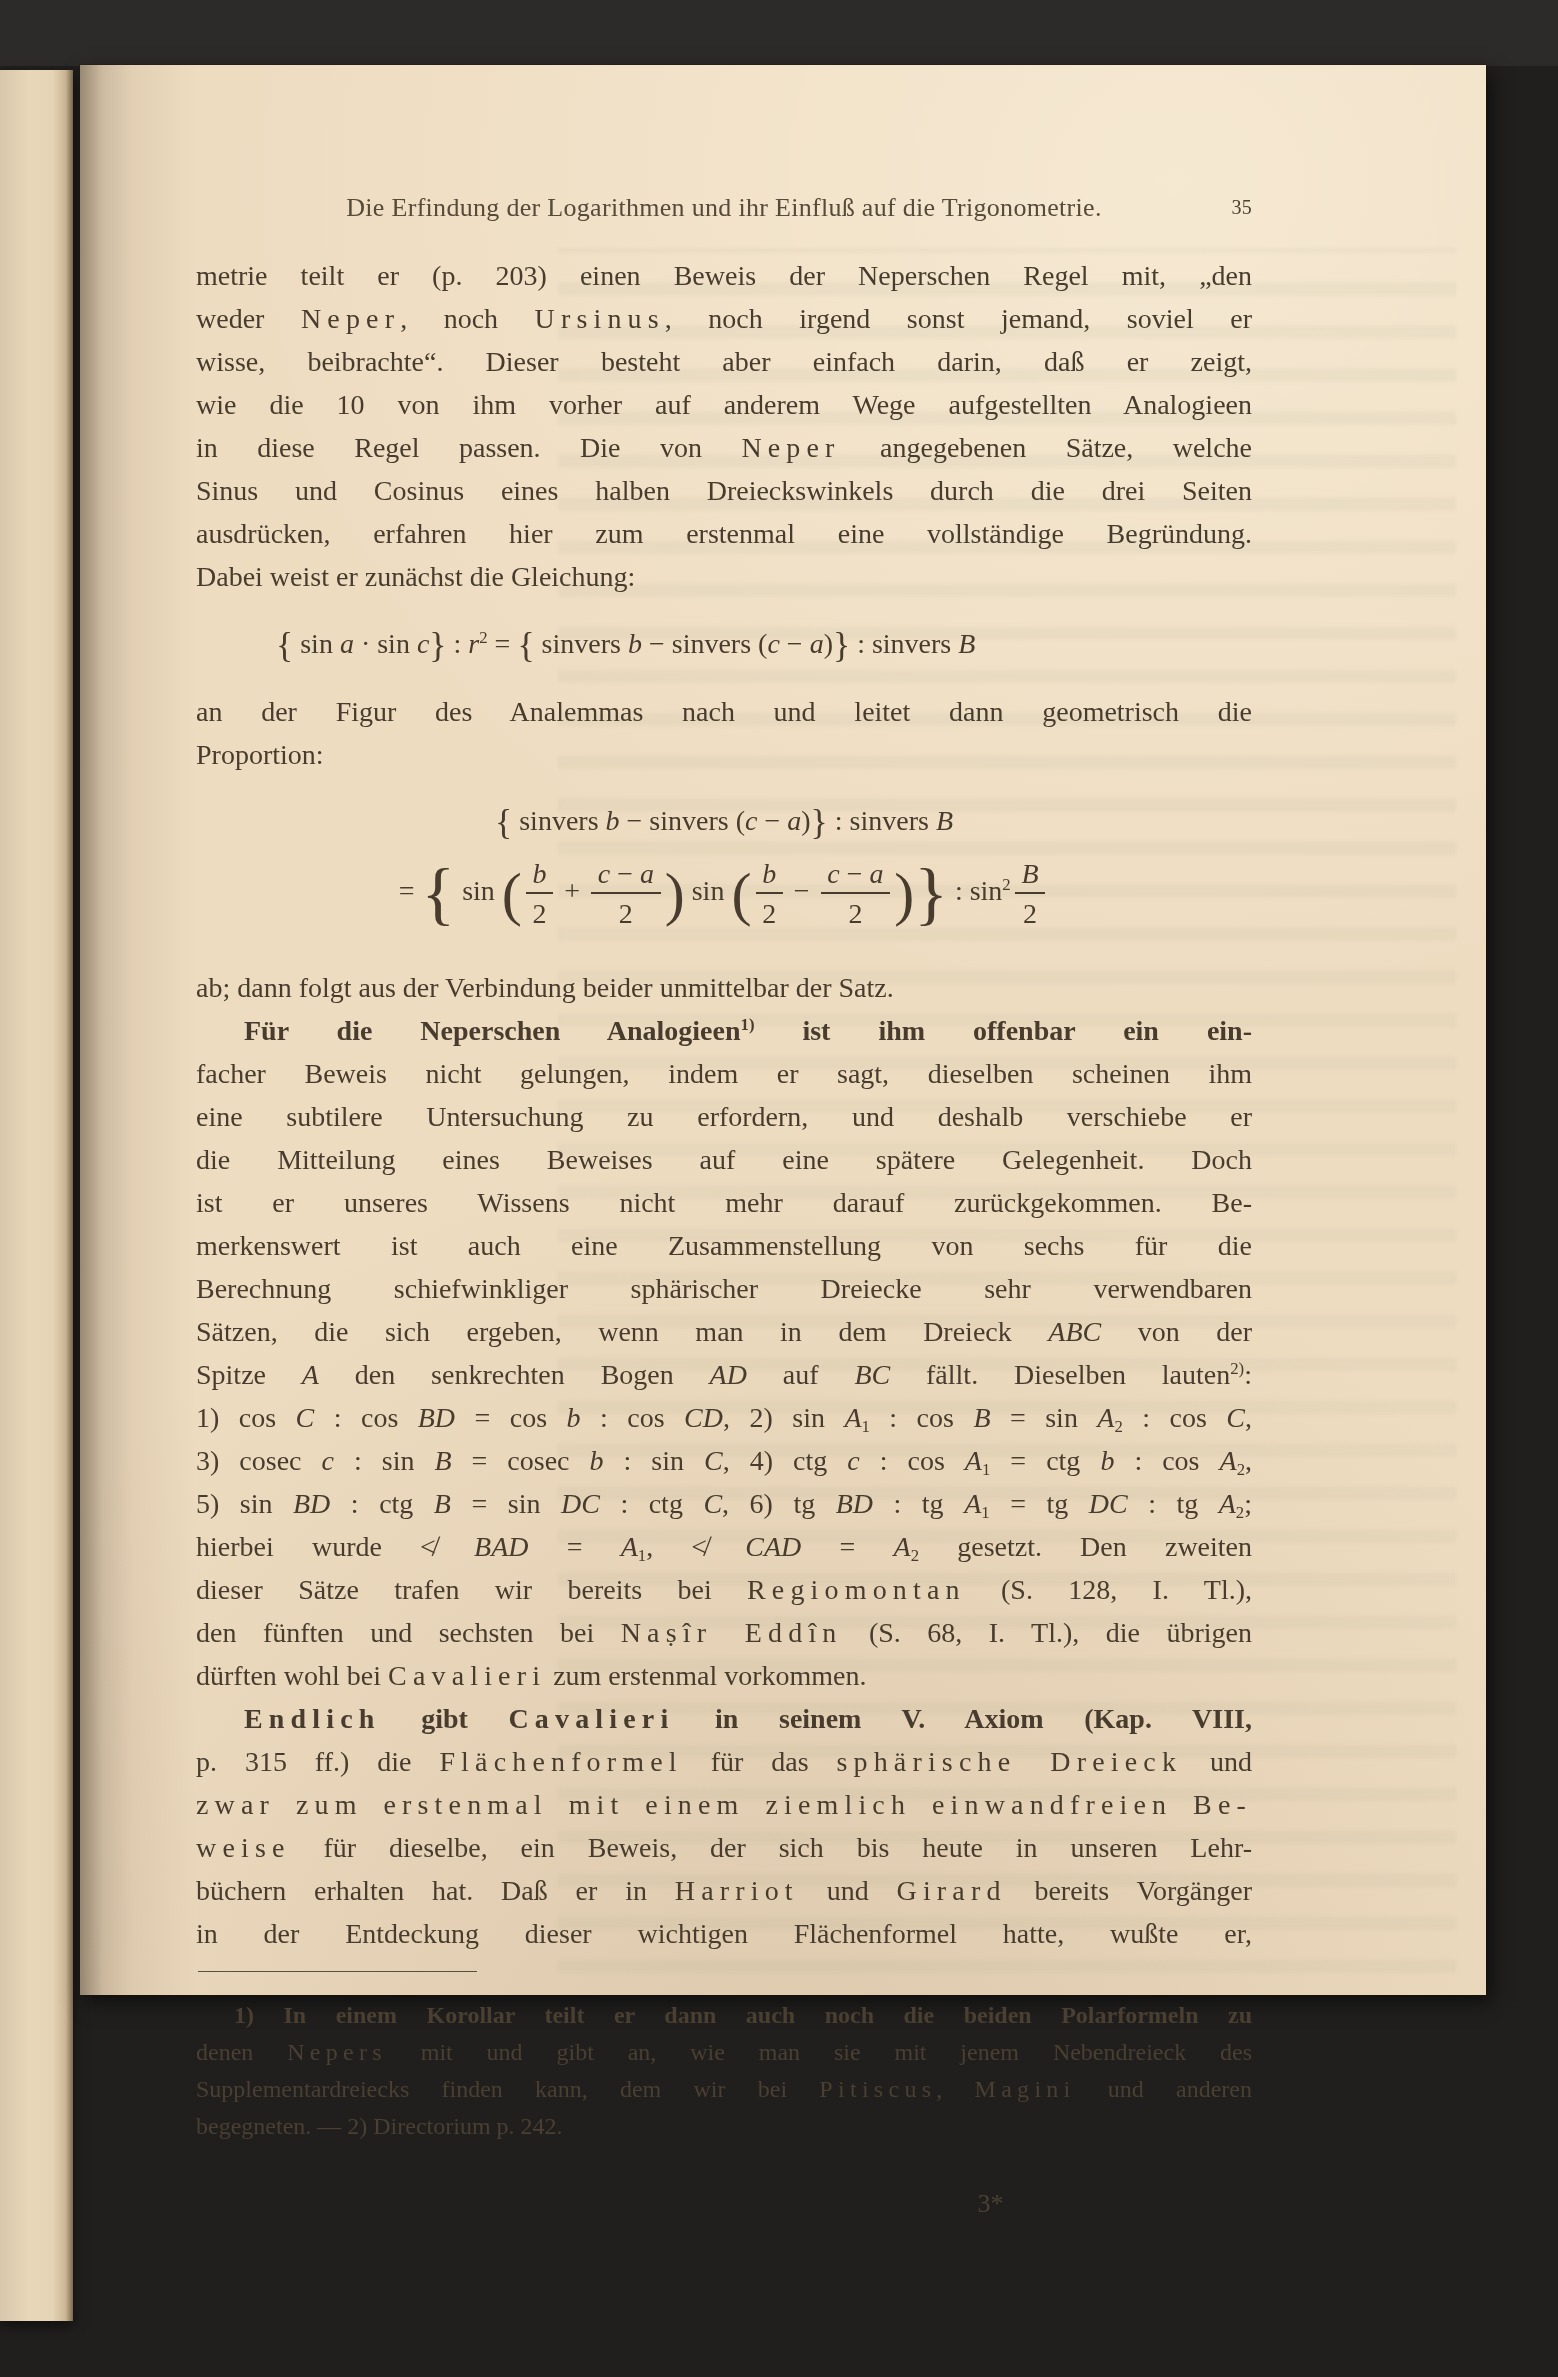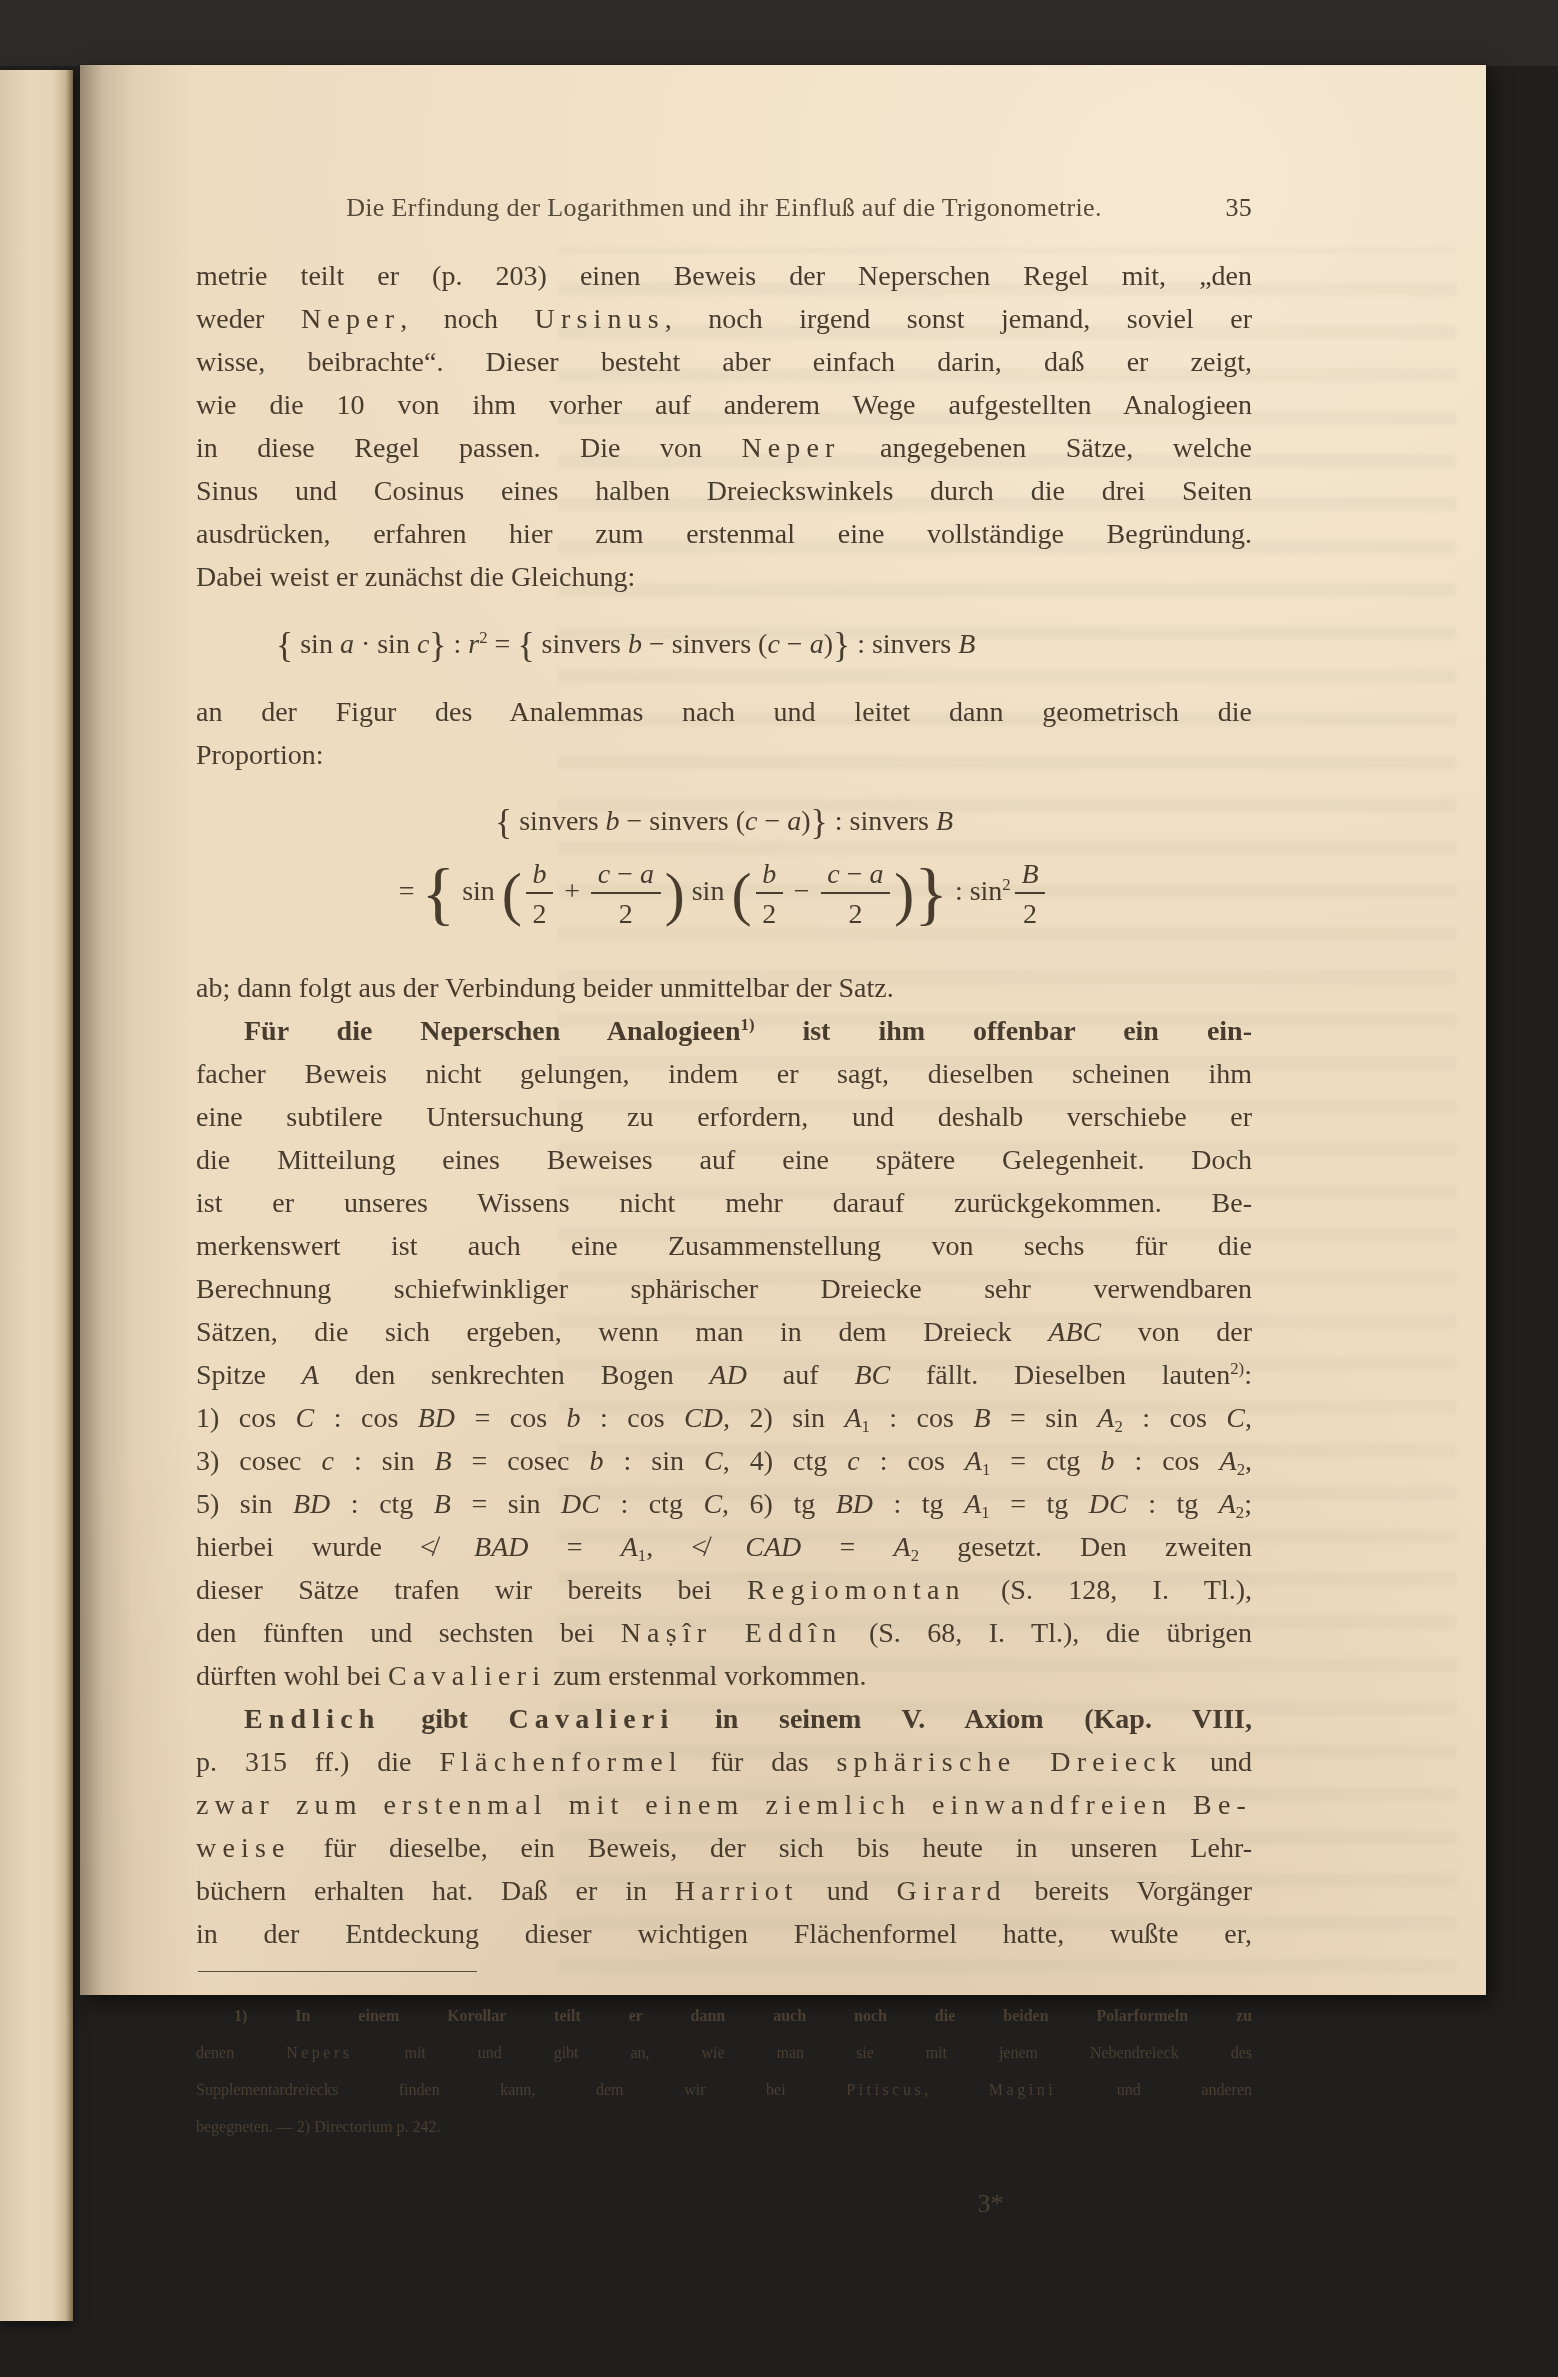--- a/index.html
+++ b/index.html
@@ -27,42 +27,42 @@
   .ghost{
     position:absolute;left:34%;top:183px;right:30px;height:1743px;
     background:repeating-linear-gradient(0deg, transparent 0 16.6px, rgba(118,126,94,.06) 20px 30px, transparent 33px 43px);
     filter:blur(1.7px);pointer-events:none;
   }
   .text-block{
     position:absolute;left:116px;top:124px;width:1056px;
     color:#473c2e;font-size:28px;line-height:43px;
   }
   .header-line{position:relative;text-align:center;font-size:26px;line-height:37px;color:#564a3a;margin-bottom:28px;letter-spacing:0.3px;}
-  .header-line .pn{position:absolute;right:0;top:0;font-size:26px;color:#4c4132;}
+  .header-line .pn{position:absolute;right:0;top:0;font-size:20px;color:#4c4132;}
   .bl{text-align:justify;}
   .jl{text-align-last:justify;}
   .nj{text-align:left;text-align-last:left;}
   .ind{padding-left:48px;font-weight:bold;}
   .eq-left{margin:23px 0 23px 80px;line-height:46px;text-align:left;text-align-last:left;}
   .eq-center{text-align:center;text-align-last:center;}
   .eqc-wrap{margin:21.6px 0 25px 0;}
   .eqc1{line-height:45px;}
   .eqc2{padding:15px 0 11.6px 0;line-height:1;}
   .v{font-style:italic;}
   .sp{letter-spacing:.22em;}
   sup{font-size:.6em;line-height:0;vertical-align:super;font-style:normal;}
   sub{font-size:.6em;line-height:0;vertical-align:-0.3em;font-style:normal;}
   .bs{font-size:1.28em;vertical-align:-0.1em;line-height:0;}
   .b1{font-size:2.15em;vertical-align:middle;line-height:0;font-weight:400;}
   .b2{font-size:2.5em;vertical-align:middle;line-height:0;font-weight:400;}
   .fr{display:inline-block;text-align:center;vertical-align:middle;line-height:1.12;margin:0 4.1px;}
   .fr .n{display:block;padding:0 6.6px 3.3px;}
   .fr .d{display:block;border-top:2.1px solid currentColor;padding:3.3px 6.6px 0;}
   .fn-rule{width:279px;border:none;border-top:1.7px solid #5c4e3c;margin:16.6px 0 25px 1.7px;}
-  .footnote{font-size:16px;line-height:37px;color:#4a3f31;}
+  .footnote{font-size:24px;line-height:37px;color:#4a3f31;}
   .footnote .ind{padding-left:38px;}
   .signature{margin-top:37px;padding-left:74%;font-size:26px;color:#4c4132;}
 </style>
 </head>
 <body>
 
 <div class="top-band"></div>
 <div class="prev-page-edge"></div>
 
 <div class="page">

